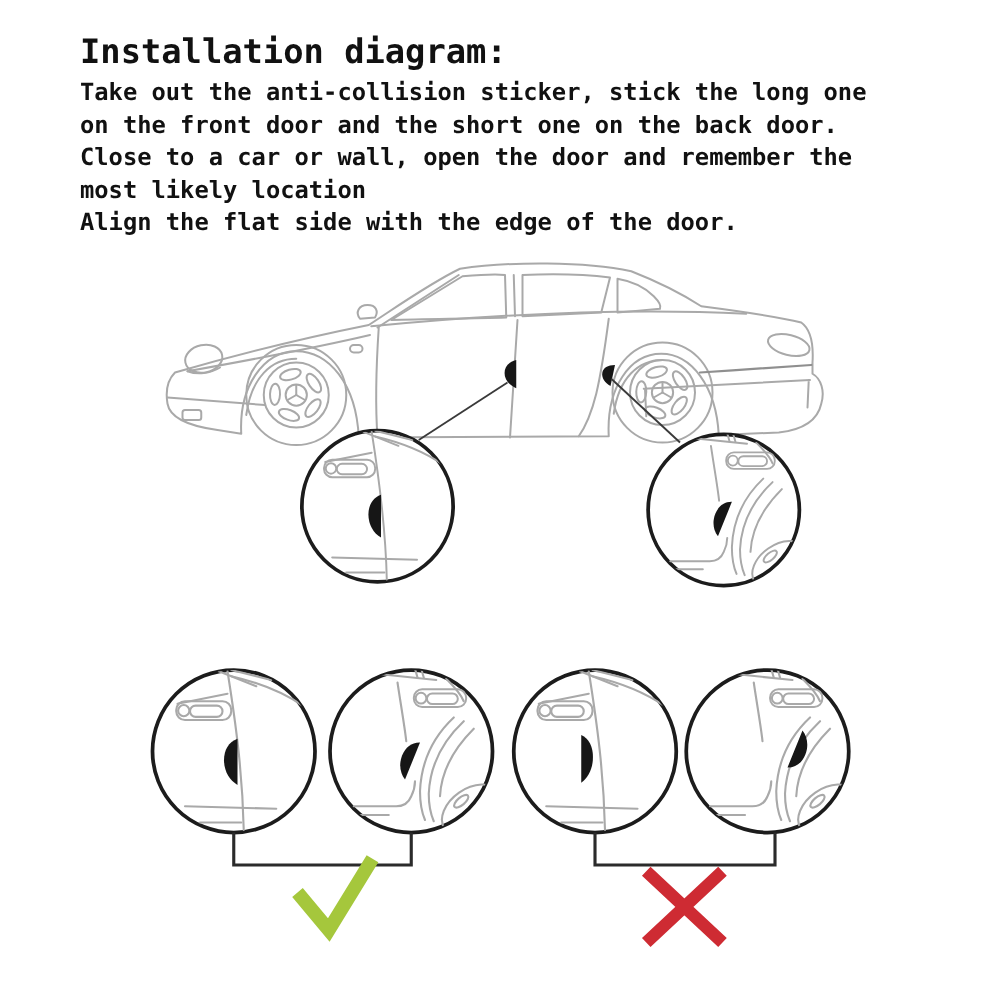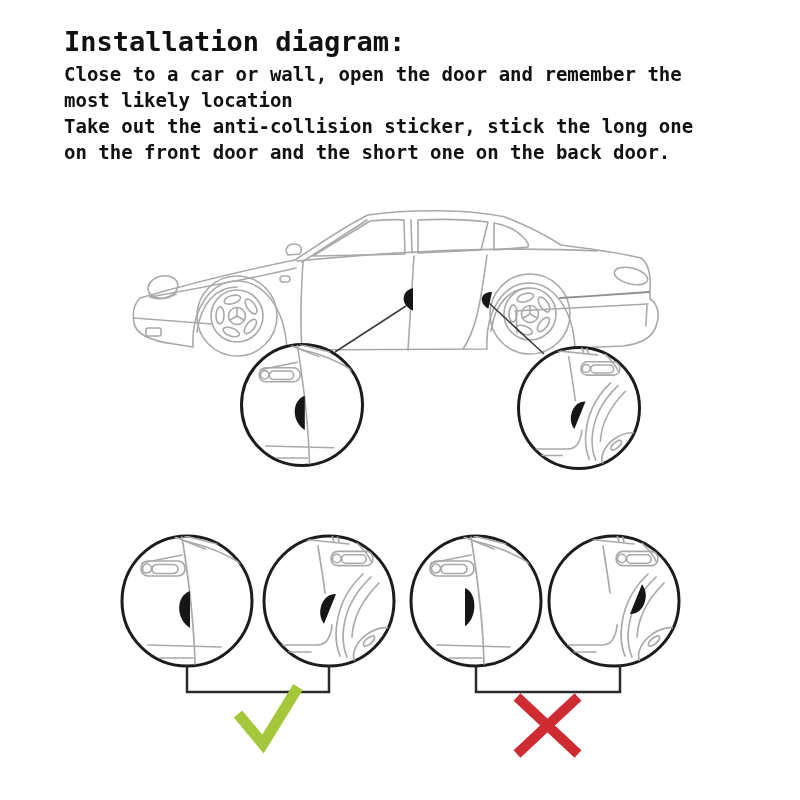--- a/index.html
+++ b/index.html
@@ -33,22 +33,23 @@
   .crossmark{stroke:var(--cross_red,#ce2b33);stroke-width:10;fill:none;stroke-linecap:butt;}
 </style>
 </head>
 <body>
 
 <div class="page">
 
   <h1 class="title">Installation diagram:</h1>
 
   <div class="instructions">
+    <p>Take out the anti-collision sticker, stick the long one on the front door and the short one on the back door.</p>
     <p>Close to a car or wall, open the door and remember the most likely location</p>
-    <p>Take out the anti-collision sticker, stick the long one on the front door and the short one on the back door.</p>
+    <p>Align the flat side with the edge of the door.</p>
   </div>
 
 
   <svg class="diagram" width="800" height="800" viewBox="0 0 800 800">
     <defs>
 
       <path id="stk" d="M 0 0 C -8 3 -12 10 -12 19 C -12 29 -7 37 0 41 Z"></path>
 
       <g id="hdl">
         <rect x="-22" y="-8" width="44" height="15" rx="7"></rect>

